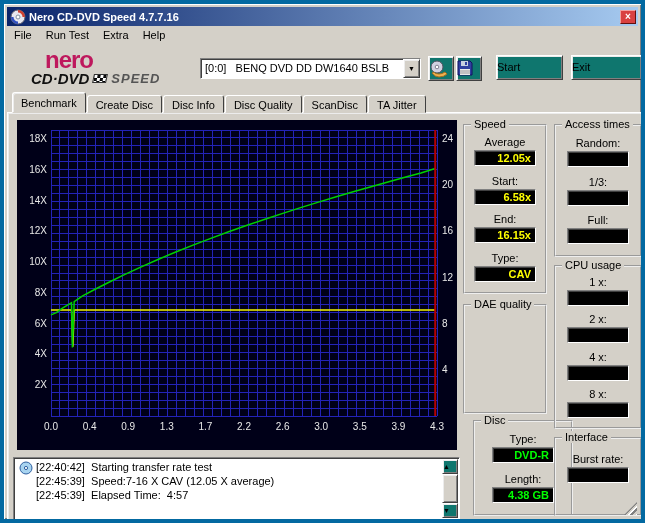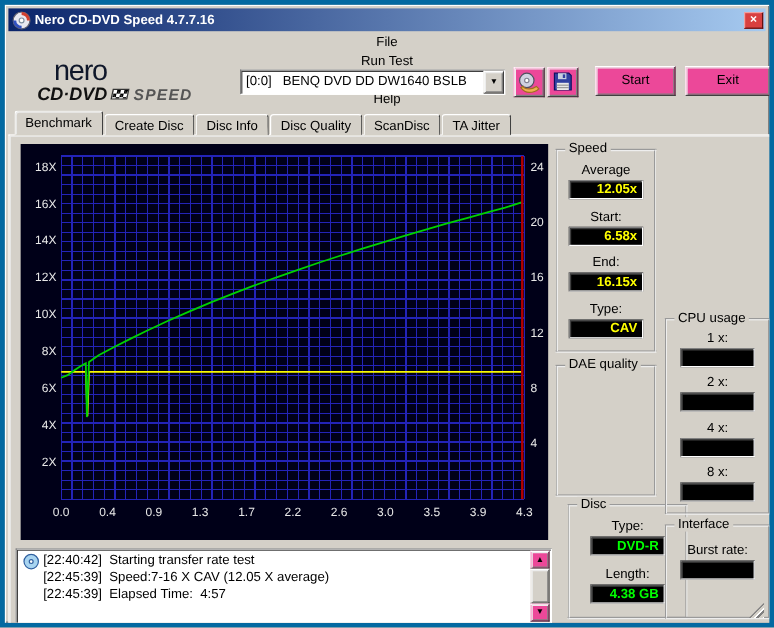--- a/index.html
+++ b/index.html
@@ -20,27 +20,27 @@
   }
   .titlebar .app-icon { width:16px; height:16px; margin:0 3px 0 1px; }
   .titlebar .title-text { font-weight:bold; font-size:11px; flex:1; white-space:pre; }
   .close-btn {
     width:16px; height:14px; background:#d94040;
     border:1px solid; border-color:#f0a0a0 #601010 #601010 #f0a0a0;
     color:#fff; font-weight:bold; font-size:10px; line-height:12px; text-align:center; cursor:pointer;
   }
 
   
-  .menubar { position:absolute; left:3px; top:23px; right:3px; height:18px; display:flex; align-items:center;flex-direction:column; }
+  .menubar { position:absolute; left:3px; top:23px; right:3px; height:18px; display:flex; align-items:flex-start; }
   .menu-item { padding:2px 7px; }
 
   
   .toolbar { position:absolute; left:3px; top:41px; right:3px; height:47px; }
   .logo { position:absolute; left:10px; top:3px; width:180px; height:42px; }
-  .logo .nero { font-weight:normal; font-size:24px; letter-spacing:-1px; color:#0f172a; line-height:24px; display:block; padding-left:28px; }
+  .logo .nero { font-weight:bold; font-size:24px; letter-spacing:-1px; color:#be185d; line-height:24px; display:block; padding-left:28px; }
   .logo-sub { display:flex; align-items:center; gap:4px; padding-left:14px; margin-top:-2px; }
   .logo-sub .cdvd { font-weight:bold; font-style:italic; font-size:15px; color:#111; }
   .flag { width:14px; height:9px; display:inline-block;
     background-image:
       linear-gradient(45deg,#000 25%,transparent 25%,transparent 75%,#000 75%),
       linear-gradient(45deg,#000 25%,#fff 25%,#fff 75%,#000 75%);
     background-size:6px 6px; background-position:0 0,3px 3px;
     border:1px solid #333; transform:skewX(-12deg); }
   .logo-sub .speed { font-weight:bold; font-style:italic; font-size:13px; color:#555; letter-spacing:1px; }
 
@@ -51,23 +51,23 @@
     display:flex; align-items:stretch;
   }
   .combo-text { flex:1; padding:3px 4px 0 4px; white-space:pre; overflow:hidden; }
   .combo-btn {
     width:17px; background:#d4d0c8; border:1px solid; border-color:#fff #404040 #404040 #fff;
     box-shadow: inset 1px 1px 0 #ececec, inset -1px -1px 0 #808080;
     font-size:7px; text-align:center; line-height:17px; color:#000;
   }
 
   .btn3d {
-    background:#ec4899; border:1px solid; border-color:#ffffff #404040 #404040 #ffffff;
+    background:#0f766e; border:1px solid; border-color:#ffffff #404040 #404040 #ffffff;
     box-shadow: inset 1px 1px 0 #ececec, inset -1px -1px 0 #808080;
-    text-align:center; cursor:pointer;
+    text-align:left; cursor:pointer;
   }
   .tool-btn { position:absolute; top:11px; width:26px; height:25px; padding-top:3px; }
   #btn-drive { left:421px; }
   #btn-save { left:449px; }
   .push-btn { position:absolute; top:10px; height:25px; line-height:22px; font-size:11px; }
   #btn-start { left:489px; width:67px; }
   #btn-exit  { left:564px; width:71px; }
 
   
   .tabs { position:absolute; left:8px; top:88px; height:21px; display:flex; align-items:flex-end; z-index:3; }
@@ -360,20 +360,37 @@
           <span class="glabel">Type:</span>
           <span class="lcd green">DVD-R</span>
         </div>
         <div class="pair">
           <span class="glabel">Length:</span>
           <span class="lcd green">4.38 GB</span>
         </div>
       </div>
     </div>
 
+    <div class="group" id="grp-access">
+      <span class="group-title">Access times</span>
+      <div class="group-body">
+        <div class="pair">
+          <span class="glabel">Random:</span>
+          <span class="lcd"></span>
+        </div>
+        <div class="pair">
+          <span class="glabel">1/3:</span>
+          <span class="lcd"></span>
+        </div>
+        <div class="pair">
+          <span class="glabel">Full:</span>
+          <span class="lcd"></span>
+        </div>
+      </div>
+    </div>
 
     <div class="group" id="grp-cpu">
       <span class="group-title">CPU usage</span>
       <div class="group-body">
         <div class="pair">
           <span class="glabel">1 x:</span>
           <span class="lcd"></span>
         </div>
         <div class="pair">
           <span class="glabel">2 x:</span>

